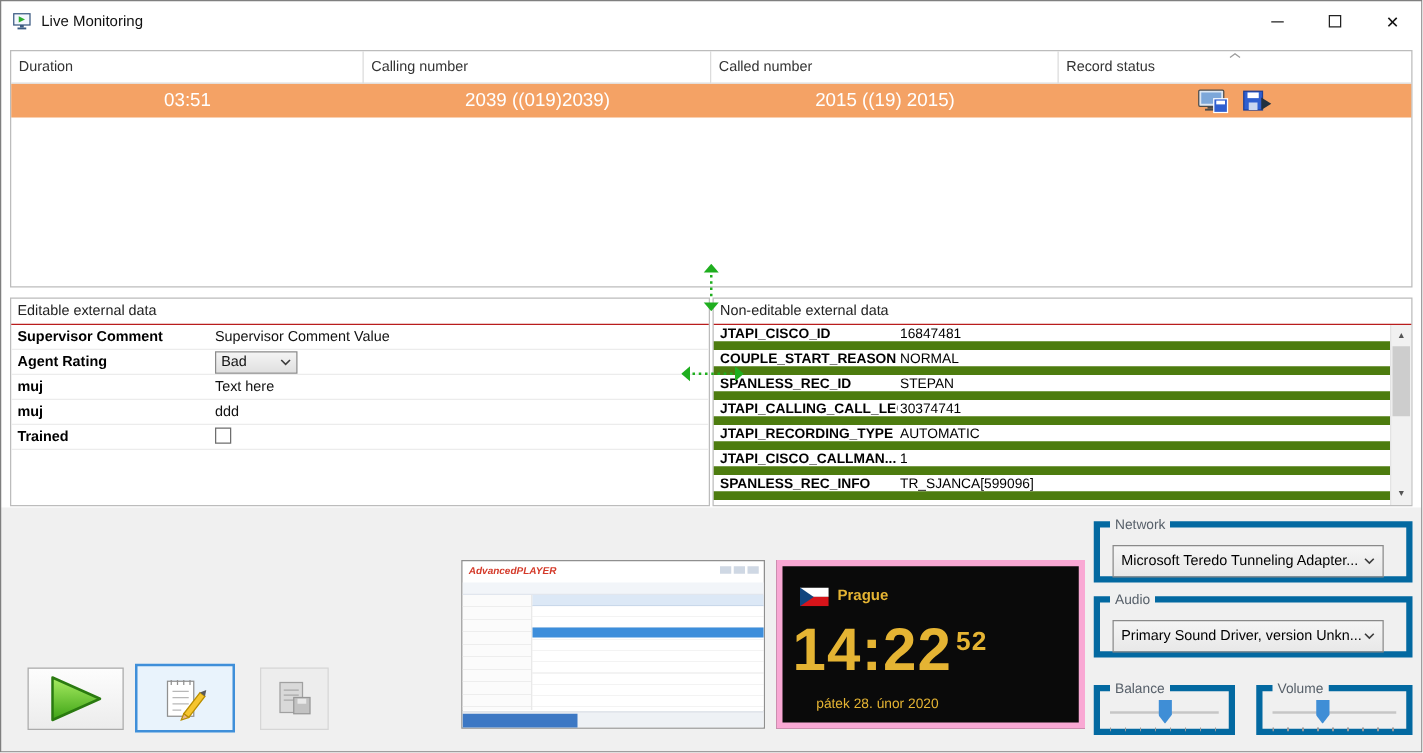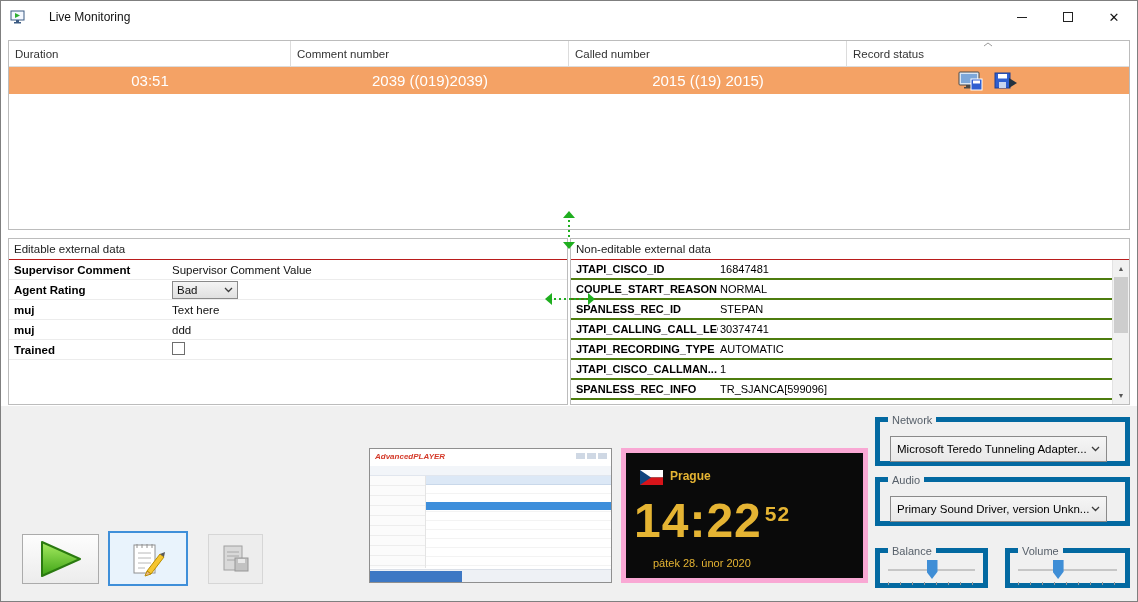--- a/index.html
+++ b/index.html
@@ -1,21 +1,21 @@
 <!DOCTYPE html>
 <html><head>
 <meta charset="utf-8">
 <style>
   * { margin:0; padding:0; box-sizing:border-box; }
   html,body { width:1138px; height:602px; }
   body { position:relative; overflow:hidden; background:#fff; font-family:"Liberation Sans", sans-serif; }
   .frame-border { position:absolute; inset:0; border:1px solid #7f7f7f; z-index:60; pointer-events:none; }
 
   
-  .titlebar { position:absolute; left:1px; top:1px; right:1px; height:32px; background:#fff; display:flex; align-items:center;gap:16px; }
+  .titlebar { position:absolute; left:1px; top:1px; right:1px; height:32px; background:#fff; display:flex; align-items:center; }
   .app-icon { margin-left:9px; display:flex; }
   .title-text { margin-left:7px; font-size:12px; color:#111; }
   .win-controls { margin-left:auto; display:flex; height:100%; }
   .win-btn { width:46px; height:100%; display:flex; align-items:center; justify-content:center; cursor:default; }
   .glyph-min { width:10px; height:1px; background:#222; display:block; }
   .glyph-max { width:10px; height:10px; border:1px solid #222; display:block; }
   .glyph-close { font-size:13px; color:#111; line-height:1; }
 
   
   .calls-table { position:absolute; left:8px; top:40px; width:1122px; height:190px; border:1px solid #bcbcbc; background:#fff; }
@@ -41,21 +41,21 @@
                   border-bottom:1px solid #b91c1c; }
   .erow { display:grid; grid-template-columns:155px 1fr; height:20px; border-bottom:1px solid #ececec; align-items:center; font-size:11.5px; }
   .elabel { font-weight:bold; padding-left:5px; color:#000; white-space:nowrap; }
   .evalue { padding-left:8px; color:#111; white-space:nowrap; }
   .combo-small { width:66px; height:18px; border:1px solid #8a8a8a; background:linear-gradient(#f4f4f4,#e0e0e0);
                  display:flex; align-items:center; padding:0 4px; font-size:11.5px; }
   .combo-small svg { margin-left:auto; }
   .checkbox { width:13px; height:13px; border:1px solid #6e6e6e; background:#fff; display:inline-block; }
 
   .rows-ne { position:absolute; left:0; top:21px; right:17px; }
-  .nrow { display:grid; grid-template-columns:147px 1fr; height:20px; border-bottom:2px solid #4d7c0f; align-items:center; font-size:11px; }
+  .nrow { display:grid; grid-template-columns:147px 1fr; height:20px; border-bottom:7px solid #4d7c0f; align-items:center; font-size:11px; }
   .nlabel { font-weight:bold; padding-left:5px; white-space:nowrap; overflow:hidden; }
   .nvalue { padding-left:2px; white-space:nowrap; }
 
   .vscroll { position:absolute; right:0; top:21px; bottom:0; width:17px; background:#f1f1f1; border-left:1px solid #e3e3e3; }
   .scroll-btn { position:absolute; left:0; width:16px; height:17px; display:flex; align-items:center; justify-content:center;
                 font-size:7px; color:#555; }
   .scroll-btn.up { top:0; } .scroll-btn.down { bottom:0; }
   .scroll-thumb { position:absolute; left:1px; top:17px; width:14px; height:56px; background:#cdcdcd; }
 
   
@@ -136,21 +136,21 @@
       </div>
   </div>
 </header>
 
 <section class="calls-table">
   <div class="calls-header">
     <div class="col-h">
       <span>Duration</span>
     </div>
     <div class="col-h">
-      <span>Comment number</span>
+      <span>Calling number</span>
     </div>
     <div class="col-h">
       <span>Called number</span>
     </div>
     <div class="col-h">
       <span>Record status</span>
       <svg class="sort-indicator" width="10" height="5" viewBox="0 0 10 5">
         <polyline points="1,4 5,1 9,4" fill="none" stroke="#9a9a9a" stroke-width="1"></polyline>
       </svg>
     </div>

